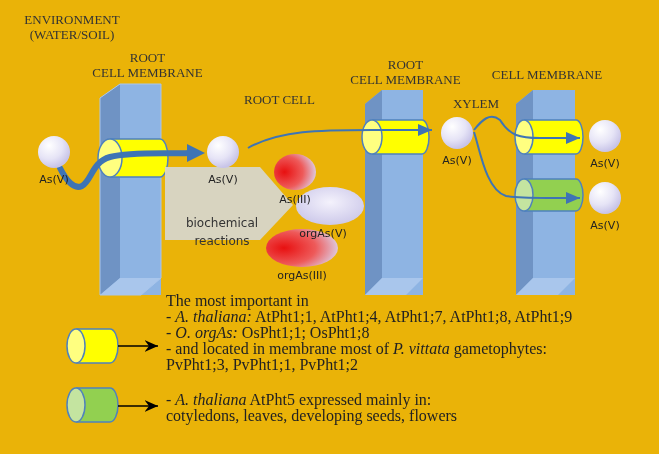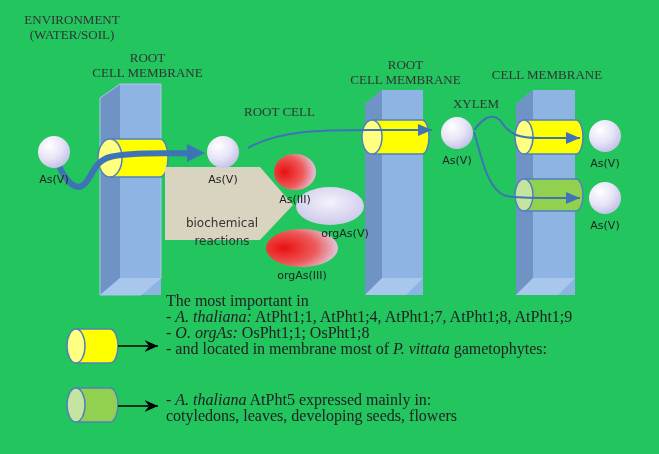--- a/index.html
+++ b/index.html
@@ -1,16 +1,16 @@
 <!DOCTYPE html>
 <html><head>
 <meta charset="utf-8">
 <style>
   html, body { margin: 0; padding: 0; background: #ffffff; }
-  #stage { position: relative; width: 659px; height: 454px; overflow: hidden; background: #22c55e; }
+  #stage { position: relative; width: 659px; height: 454px; overflow: hidden; background: #eab308; }
   #stage svg { position: absolute; left: 0; top: 0; }
   .serif-label { position: absolute; font-family: "Liberation Serif", "DejaVu Serif", serif; font-size: 13px; color: #333333; text-align: center; line-height: 15px; white-space: nowrap; }
   .node-text { position: absolute; font-family: "DejaVu Sans", sans-serif; font-size: 11px; color: #222; text-align: center; white-space: nowrap; margin-top: 28px; }
   .legend-text { position: absolute; font-family: Liberation Serif, serif; font-size: 16px; color: #222; line-height: 16px; white-space: nowrap; }
   .legend-text i { font-style: italic; }
 </style>
 </head>
 <body>
 
 <div id="stage">
@@ -110,46 +110,47 @@
   </svg>
 
   <div class="serif-label" style="left:22px; top:12px; width:100px;">
     <div>ENVIRONMENT</div>
     <div>(WATER/SOIL)</div>
   </div>
   <div class="serif-label" style="left:80px; top:50px; width:135px;">
     <div>ROOT</div>
     <div>CELL MEMBRANE</div>
   </div>
-  <div class="serif-label" style="left:232px; top:92px; width:95px;margin-top:12px;">ROOT CELL</div>
+  <div class="serif-label" style="left:232px; top:92px; width:95px;">ROOT CELL</div>
   <div class="serif-label" style="left:338px; top:57px; width:135px;">
     <div>ROOT</div>
     <div>CELL MEMBRANE</div>
   </div>
   <div class="serif-label" style="left:446px; top:96px; width:60px;">XYLEM</div>
   <div class="serif-label" style="left:482px; top:67px; width:130px;">CELL MEMBRANE</div>
 
   <div class="node-text" style="left:34px; top:145px; width:40px;">As(V)</div>
   <div class="node-text" style="left:203px; top:145px; width:40px;">As(V)</div>
   <div class="node-text" style="left:437px; top:126px; width:40px;">As(V)</div>
   <div class="node-text" style="left:585px; top:129px; width:40px;">As(V)</div>
   <div class="node-text" style="left:585px; top:191px; width:40px;">As(V)</div>
   <div class="node-text" style="left:272px; top:165px; width:46px;">As(III)</div>
-  <div class="node-text" style="left:303px; top:199px; width:84px;">orgAs(V)</div>
+  <div class="node-text" style="left:281px; top:199px; width:84px;">orgAs(V)</div>
   <div class="node-text" style="left:266px; top:241px; width:72px;">orgAs(III)</div>
 
   <div class="node-text" style="left:172px; top:186px; width:100px; font-size:12px; line-height:18px; color:#333;">
     <div>biochemical</div>
     <div>reactions</div>
   </div>
 
   <div class="legend-text" style="left:166px; top:293px;">
     <div>The most important in</div>
     <div><span> - </span><i>A. thaliana:</i><span> AtPht1;1, AtPht1;4, AtPht1;7, AtPht1;8, AtPht1;9</span></div>
     <div><span>- </span><i>O. orgAs:</i><span> OsPht1;1; OsPht1;8</span></div>
     <div><span>- and located in membrane most of </span><i>P. vittata</i><span> gametophytes:</span></div>
+    <div>PvPht1;3, PvPht1;1, PvPht1;2</div>
   </div>
 
   <div class="legend-text" style="left:166px; top:392px;">
     <div><span>- </span><i>A. thaliana</i><span> AtPht5 expressed mainly in:</span></div>
     <div>cotyledons, leaves, developing seeds, flowers</div>
   </div>
 </div>
 
 </body></html>

